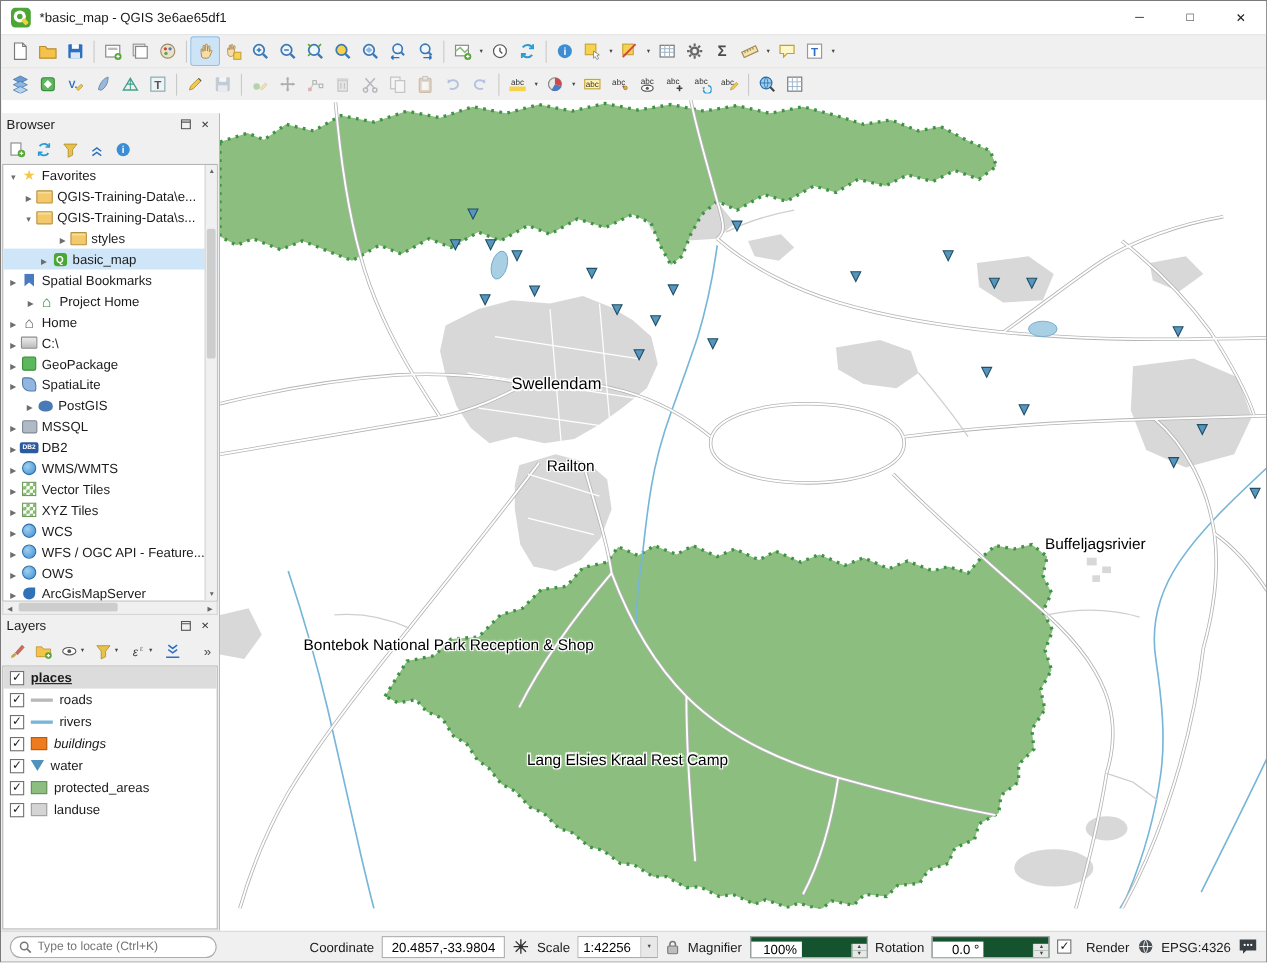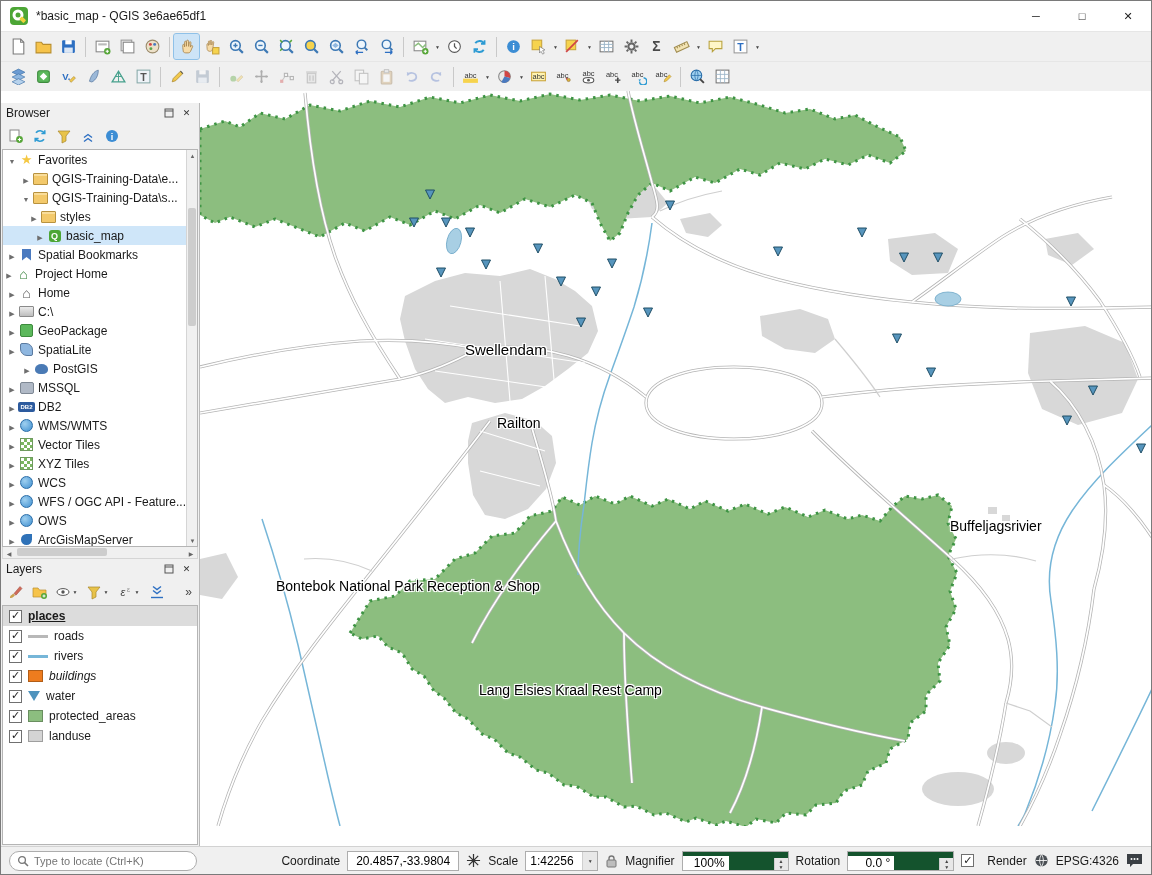--- a/index.html
+++ b/index.html
@@ -567,36 +567,36 @@
           <div class="tree-row" style="padding-left:17px">
               <span class="exp c"></span>
               <span class="bicon i-folder"></span>
               <span>QGIS-Training-Data\e...</span>
             </div>
           <div class="tree-row" style="padding-left:17px">
               <span class="exp o"></span>
               <span class="bicon i-folder"></span>
               <span>QGIS-Training-Data\s...</span>
             </div>
-          <div class="tree-row" style="padding-left:25px">
+          <div class="tree-row" style="padding-left:48px">
               <span class="exp c"></span>
               <span class="bicon i-folder"></span>
               <span>styles</span>
             </div>
           <div class="tree-row selected" style="padding-left:31px">
               <span class="exp c"></span>
               <span class="bicon i-qgis"></span>
               <span>basic_map</span>
             </div>
           <div class="tree-row" style="padding-left:3px">
               <span class="exp c"></span>
               <span class="bicon i-bmk"></span>
               <span>Spatial Bookmarks</span>
             </div>
-          <div class="tree-row" style="padding-left:0">
+          <div class="tree-row" style="padding-left:19px">
               <span class="exp c"></span>
               <span class="bicon i-homeg"></span>
               <span>Project Home</span>
             </div>
           <div class="tree-row" style="padding-left:3px">
               <span class="exp c"></span>
               <span class="bicon i-home"></span>
               <span>Home</span>
             </div>
           <div class="tree-row" style="padding-left:3px">
@@ -901,21 +901,21 @@
             <use href="#wm" x="697" y="247"></use>
             <use href="#wm" x="731" y="281"></use>
             <use href="#wm" x="867" y="329"></use>
             <use href="#wm" x="893" y="299"></use>
             <use href="#wm" x="941" y="357"></use>
         </g>
       </svg>
 
       <div class="map-label" style="left:265px; top:250px; font-size:15px;">Swellendam</div>
       <div class="map-label" style="left:297px; top:324px; font-size:14px;">Railton</div>
-      <div class="map-label" style="left:750px; top:395px; font-size:14px;margin-top:32px;">Buffeljagsrivier</div>
+      <div class="map-label" style="left:750px; top:395px; font-size:14px;">Buffeljagsrivier</div>
       <div class="map-label" style="left:76px; top:487px; font-size:14px;">Bontebok National Park Reception &amp; Shop</div>
       <div class="map-label" style="left:279px; top:591px; font-size:14px;">Lang Elsies Kraal Rest Camp</div>
     </div>
   </div>
 
   <div class="statusbar">
     <div class="locate">
       <svg width="12" height="12" viewBox="0 0 12 12">
           <circle cx="5" cy="5" r="3.4" fill="none" stroke="#777" stroke-width="1.3"></circle>
           <path d="M7.6 7.6 L11 11" stroke="#777" stroke-width="1.5"></path>

